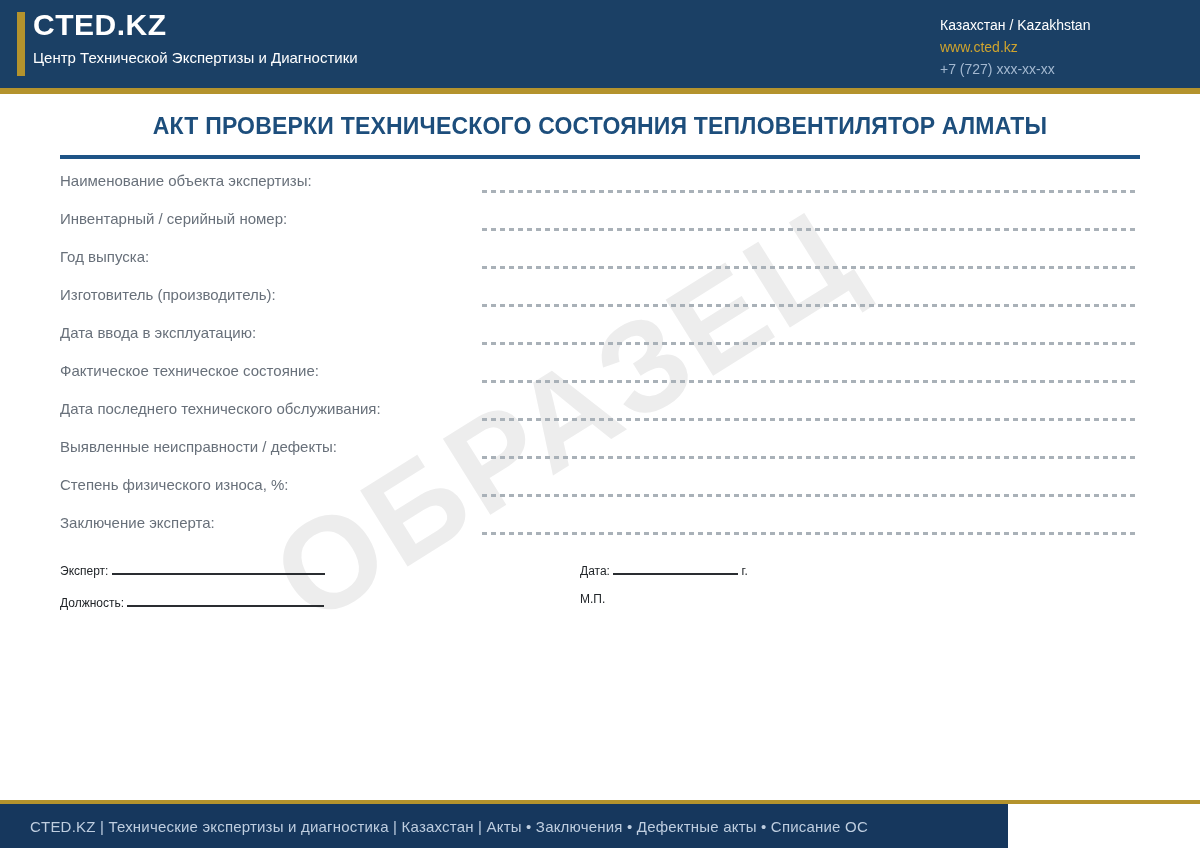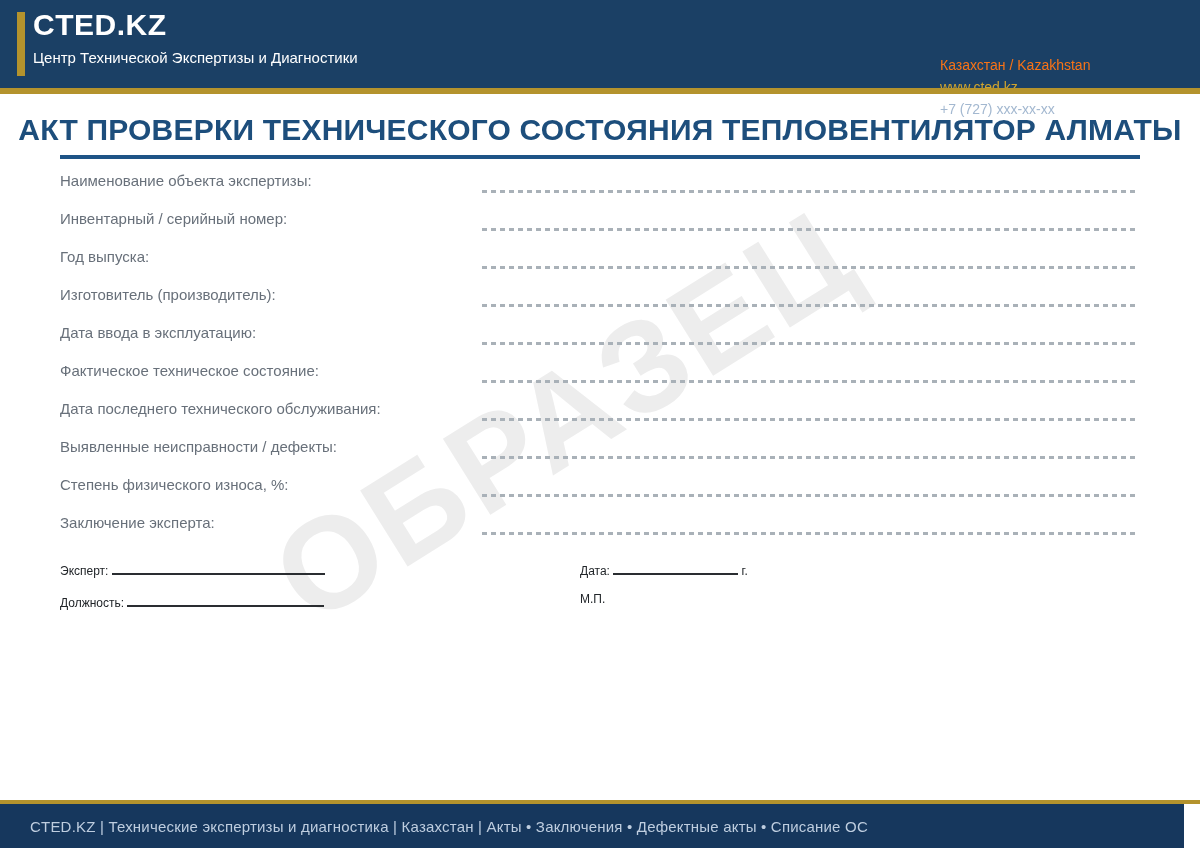--- a/index.html
+++ b/index.html
@@ -8,28 +8,28 @@
 
   .page { position:relative; width:1200px; height:848px; background:#ffffff; overflow:hidden; }
 
   
   .header { position:absolute; top:0; left:0; width:1200px; height:88px; background:#1b4065; }
   .gold-accent { position:absolute; left:17px; top:12px; width:8px; height:64px; background:#b4932d; }
   .logo-block { position:absolute; left:33px; top:8px; }
   .logo { color:#ffffff; font-size:30px; font-weight:700; letter-spacing:0.5px; }
   .logo-subtitle { margin-top:7px; color:#ffffff; font-size:15px; }
   .contact-block { position:absolute; left:940px; top:14px; font-size:14px; line-height:22px; }
-  .contact-country { color:#f97316;margin-top:40px; }
+  .contact-country { color:#ffffff; }
   .contact-site { color:#cfa42e; text-decoration:none; display:block; }
   .contact-phone { color:#a3b8d0; }
   .header-gold-line { position:absolute; top:88px; left:0; width:1200px; height:6px; background:#b4932d; }
 
   
   .doc-title { position:absolute; top:113px; left:0; width:1200px; text-align:center;
-               color:#1d4e7c; font-size:30px; font-weight:700; letter-spacing:0.2px; }
+               color:#1d4e7c; font-size:23px; font-weight:700; letter-spacing:0.2px; }
   .title-rule { position:absolute; top:155px; left:60px; width:1080px; height:4px; background:#1e5486; }
 
   
   .watermark { position:absolute; left:565px; top:415px; z-index:0;
                transform:translate(-50%,-50%) rotate(-32deg);
                font-size:130px; font-weight:700; letter-spacing:4px;
                color:#ededed; white-space:nowrap; pointer-events:none; }
 
   
   .fields { position:absolute; top:168px; left:60px; width:1080px; z-index:1; }
@@ -45,21 +45,21 @@
   .sig-row { position:relative; height:32px; }
   .sig-left { position:absolute; left:0; top:0; }
   .sig-right { position:absolute; left:520px; top:0; }
   .uline { display:inline-block; border-bottom:2px solid #2a2d31; height:15px; vertical-align:baseline; }
   .uline-expert { width:213px; }
   .uline-position { width:197px; }
   .uline-date { width:125px; }
 
   
   .footer-gold-line { position:absolute; top:800px; left:0; width:1200px; height:4px; background:#b4932d; }
-  .footer-bar { position:absolute; top:804px; left:0; width:1184px; height:44px; background:#16375d;
+  .footer-bar { position:absolute; top:804px; left:0; width:1008px; height:44px; background:#16375d;
                 display:flex; align-items:center; padding-left:30px; }
   .footer-text { color:#becddf; font-size:15px; letter-spacing:0.2px; }
 </style>
 </head>
 <body>
 
 <div class="page">
 
   <div class="header">
     <div class="gold-accent"></div>

